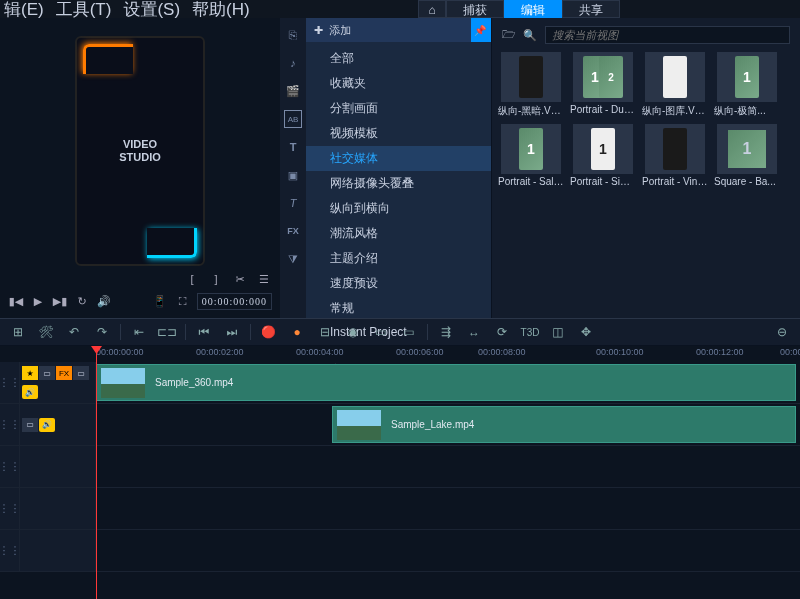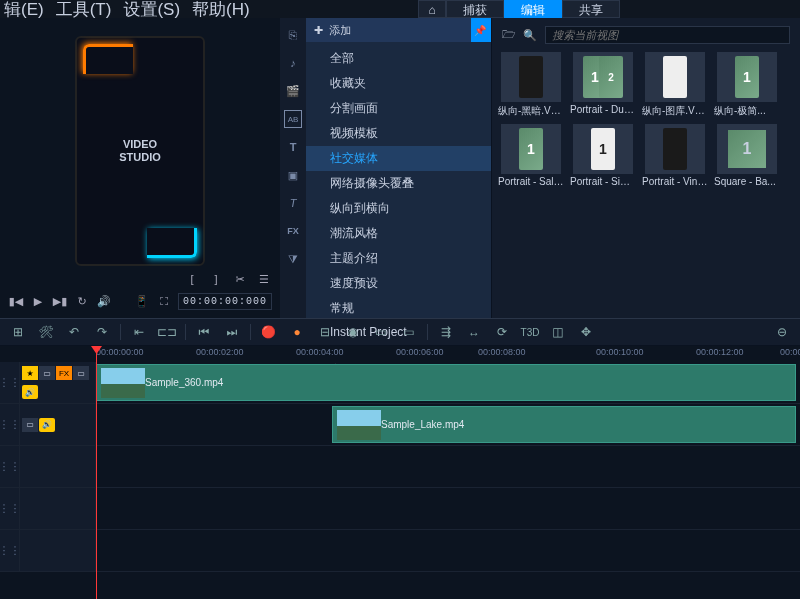--- a/index.html
+++ b/index.html
@@ -11,21 +11,21 @@
 .tab.active{background:#0091ff;color:#fff;border-color:#0091ff}
 .home-tab{width:28px;text-align:center;padding:0}
 .main{display:flex;height:300px}
 .preview{width:280px;background:#0c1420;padding:10px;position:relative}
 .preview-screen{width:130px;height:230px;margin:8px auto 0;background:#0a0e1a;border:2px solid #222;border-radius:6px;position:relative;display:flex;align-items:center;justify-content:center;flex-direction:column}
 .neon-tl{position:absolute;top:6px;left:6px;width:50px;height:30px;border-top:3px solid #ff7b00;border-left:3px solid #ff7b00;border-radius:6px 0 0 0;box-shadow:-1px -1px 6px #ff7b00}
 .neon-br{position:absolute;bottom:6px;right:6px;width:50px;height:30px;border-bottom:3px solid #00d4ff;border-right:3px solid #00d4ff;border-radius:0 0 6px 0;box-shadow:1px 1px 6px #00d4ff}
 .vs-text{color:#0091ff;font-size:18px;font-weight:bold;text-align:center;line-height:1.2}
 .transport{position:absolute;bottom:8px;left:8px;right:8px;display:flex;align-items:center;gap:6px}
 .transport-btn{width:16px;height:16px;display:inline-flex;align-items:center;justify-content:center;cursor:pointer;color:#aab}
-.timecode{margin-left:auto;font-family:Liberation Mono, monospace;font-size:10px;letter-spacing:1px;border:1px solid #2a3548;padding:2px 4px}
+.timecode{margin-left:auto;font-family:Liberation Serif, serif;font-size:10px;letter-spacing:1px;border:1px solid #2a3548;padding:2px 4px}
 .editbar{position:absolute;bottom:30px;left:8px;right:8px;height:18px;display:flex;justify-content:flex-end;gap:8px;align-items:center}
 .sidebar{width:26px;background:#131c2c;display:flex;flex-direction:column;align-items:center;padding-top:8px;gap:10px}
 .sidebar-icon{width:18px;height:18px;display:flex;align-items:center;justify-content:center;cursor:pointer;color:#7a8aa8}
 .sidebar-icon.active{color:#26a6ff}
 .category-panel{width:186px;background:#1a2940;border-right:1px solid #0a1220}
 .cat-header{height:24px;background:#22375a;display:flex;align-items:center;padding:0 8px;gap:6px;position:relative}
 .cat-pin{position:absolute;right:0;top:0;width:20px;height:24px;background:#0091ff;display:flex;align-items:center;justify-content:center;font-size:10px}
 .cat-list{padding:4px 0}
 .cat-item{padding:4px 8px 4px 24px;cursor:pointer;font-size:12px}
 .cat-item.selected{background:#224066;color:#26a6ff}
@@ -49,21 +49,21 @@
 .ruler-mark{position:absolute;font-size:9px;color:#6a7a98;top:1px}
 .tracks{background:#0c1420;min-height:237px}
 .track{height:42px;display:flex;border-bottom:1px solid #1a2332}
 .track-head{width:20px;background:#131c2c;display:flex;align-items:center;justify-content:center;color:#5a6a88;border-right:1px solid #1a2332}
 .track-thumbs{width:76px;background:#131c2c;border-right:1px solid #1a2332;display:flex;align-items:center;padding:2px;gap:1px;flex-wrap:wrap}
 .mini{width:16px;height:14px;background:#2a3548;font-size:8px;display:flex;align-items:center;justify-content:center}
 .mini.star{background:#ffc800;color:#000}
 .mini.fx{background:#ff8800;color:#000}
 .mini.snd{background:#ffc800;color:#000;border-radius:2px}
 .track-content{flex:1;position:relative}
-.clip{position:absolute;top:2px;bottom:2px;background:#2d7a6a;border:1px solid #3a9a8a;display:flex;align-items:center;padding-left:4px;gap:0}
+.clip{position:absolute;top:2px;bottom:2px;background:#2d7a6a;border:1px solid #3a9a8a;display:flex;align-items:center;padding-left:4px;gap:10px}
 .clip-thumb{width:44px;height:30px;background:linear-gradient(#87ceeb 55%,#3a6a4a 55%);flex-shrink:0}
 .clip-name{font-size:10px;color:#e0e8f0}
 .playhead{position:absolute;left:96px;top:352px;width:1px;height:247px;background:#ff3838;z-index:10}
 .playhead:before{content:"";position:absolute;top:-6px;left:-5px;width:11px;height:8px;background:#ff3838;clip-path:polygon(0 0,100% 0,50% 100%)}
 </style>
 </head>
 <body>
 
 <div class="menubar">
   <span>辑(E)</span>

